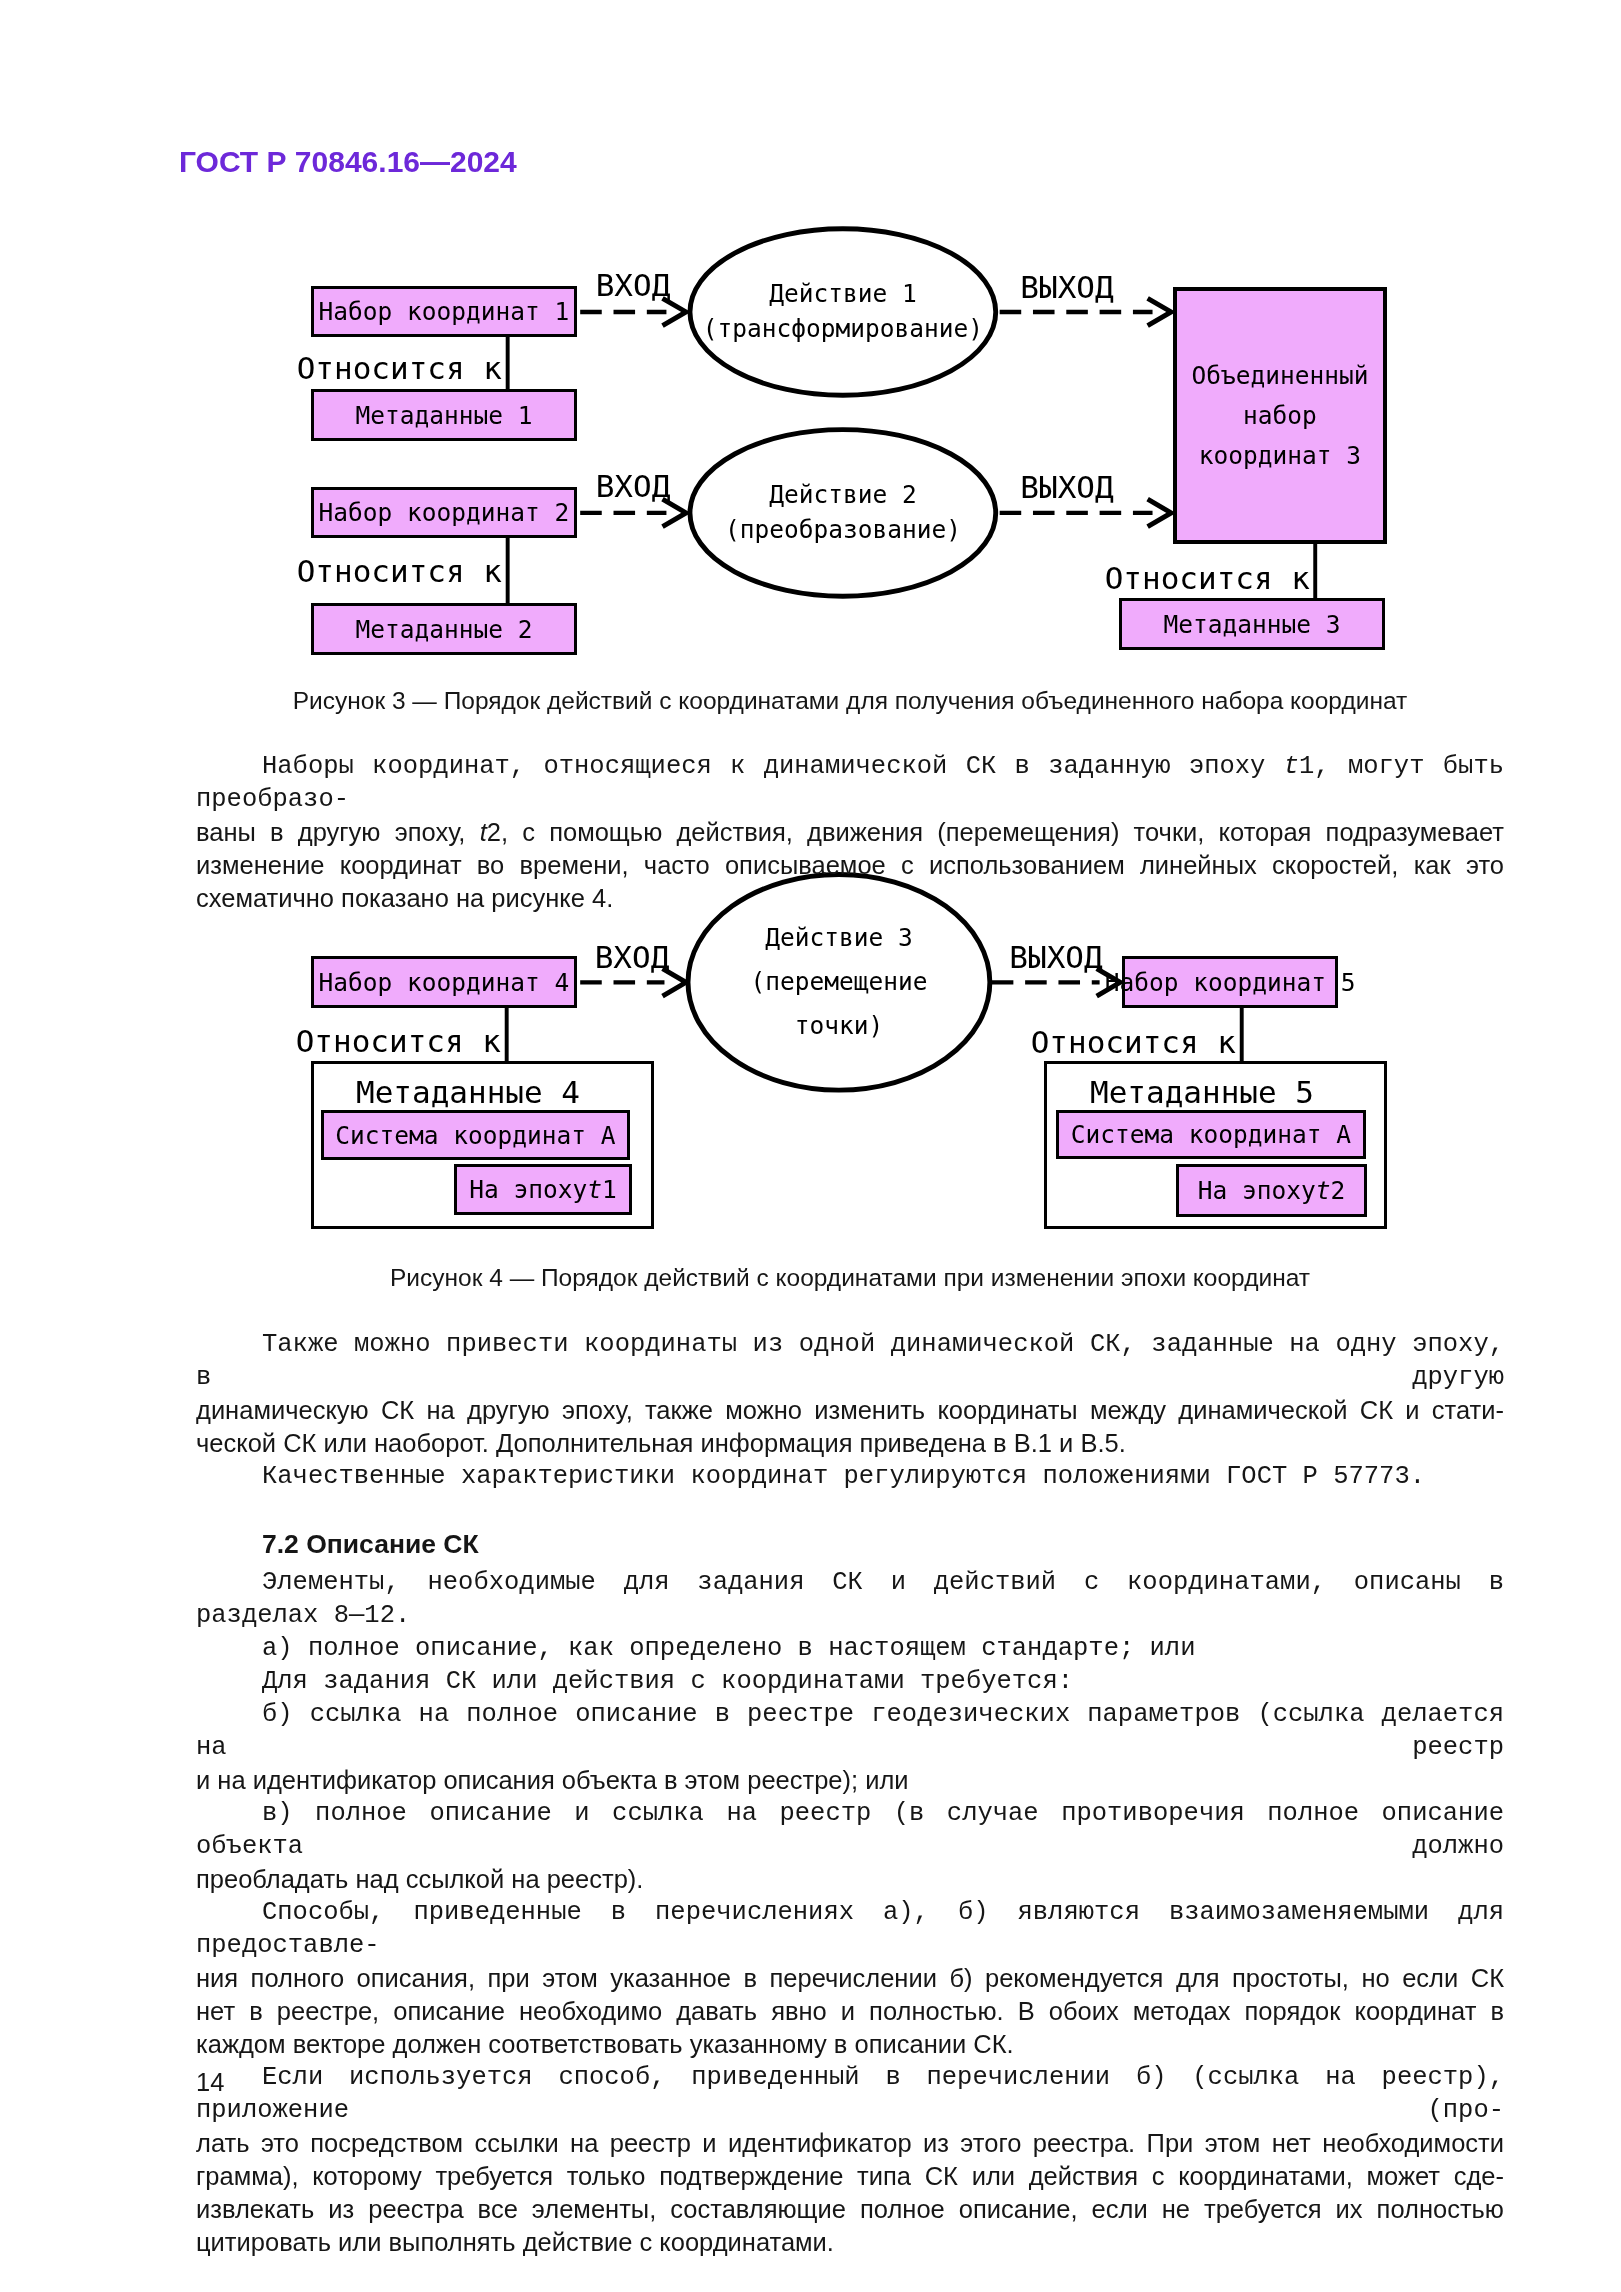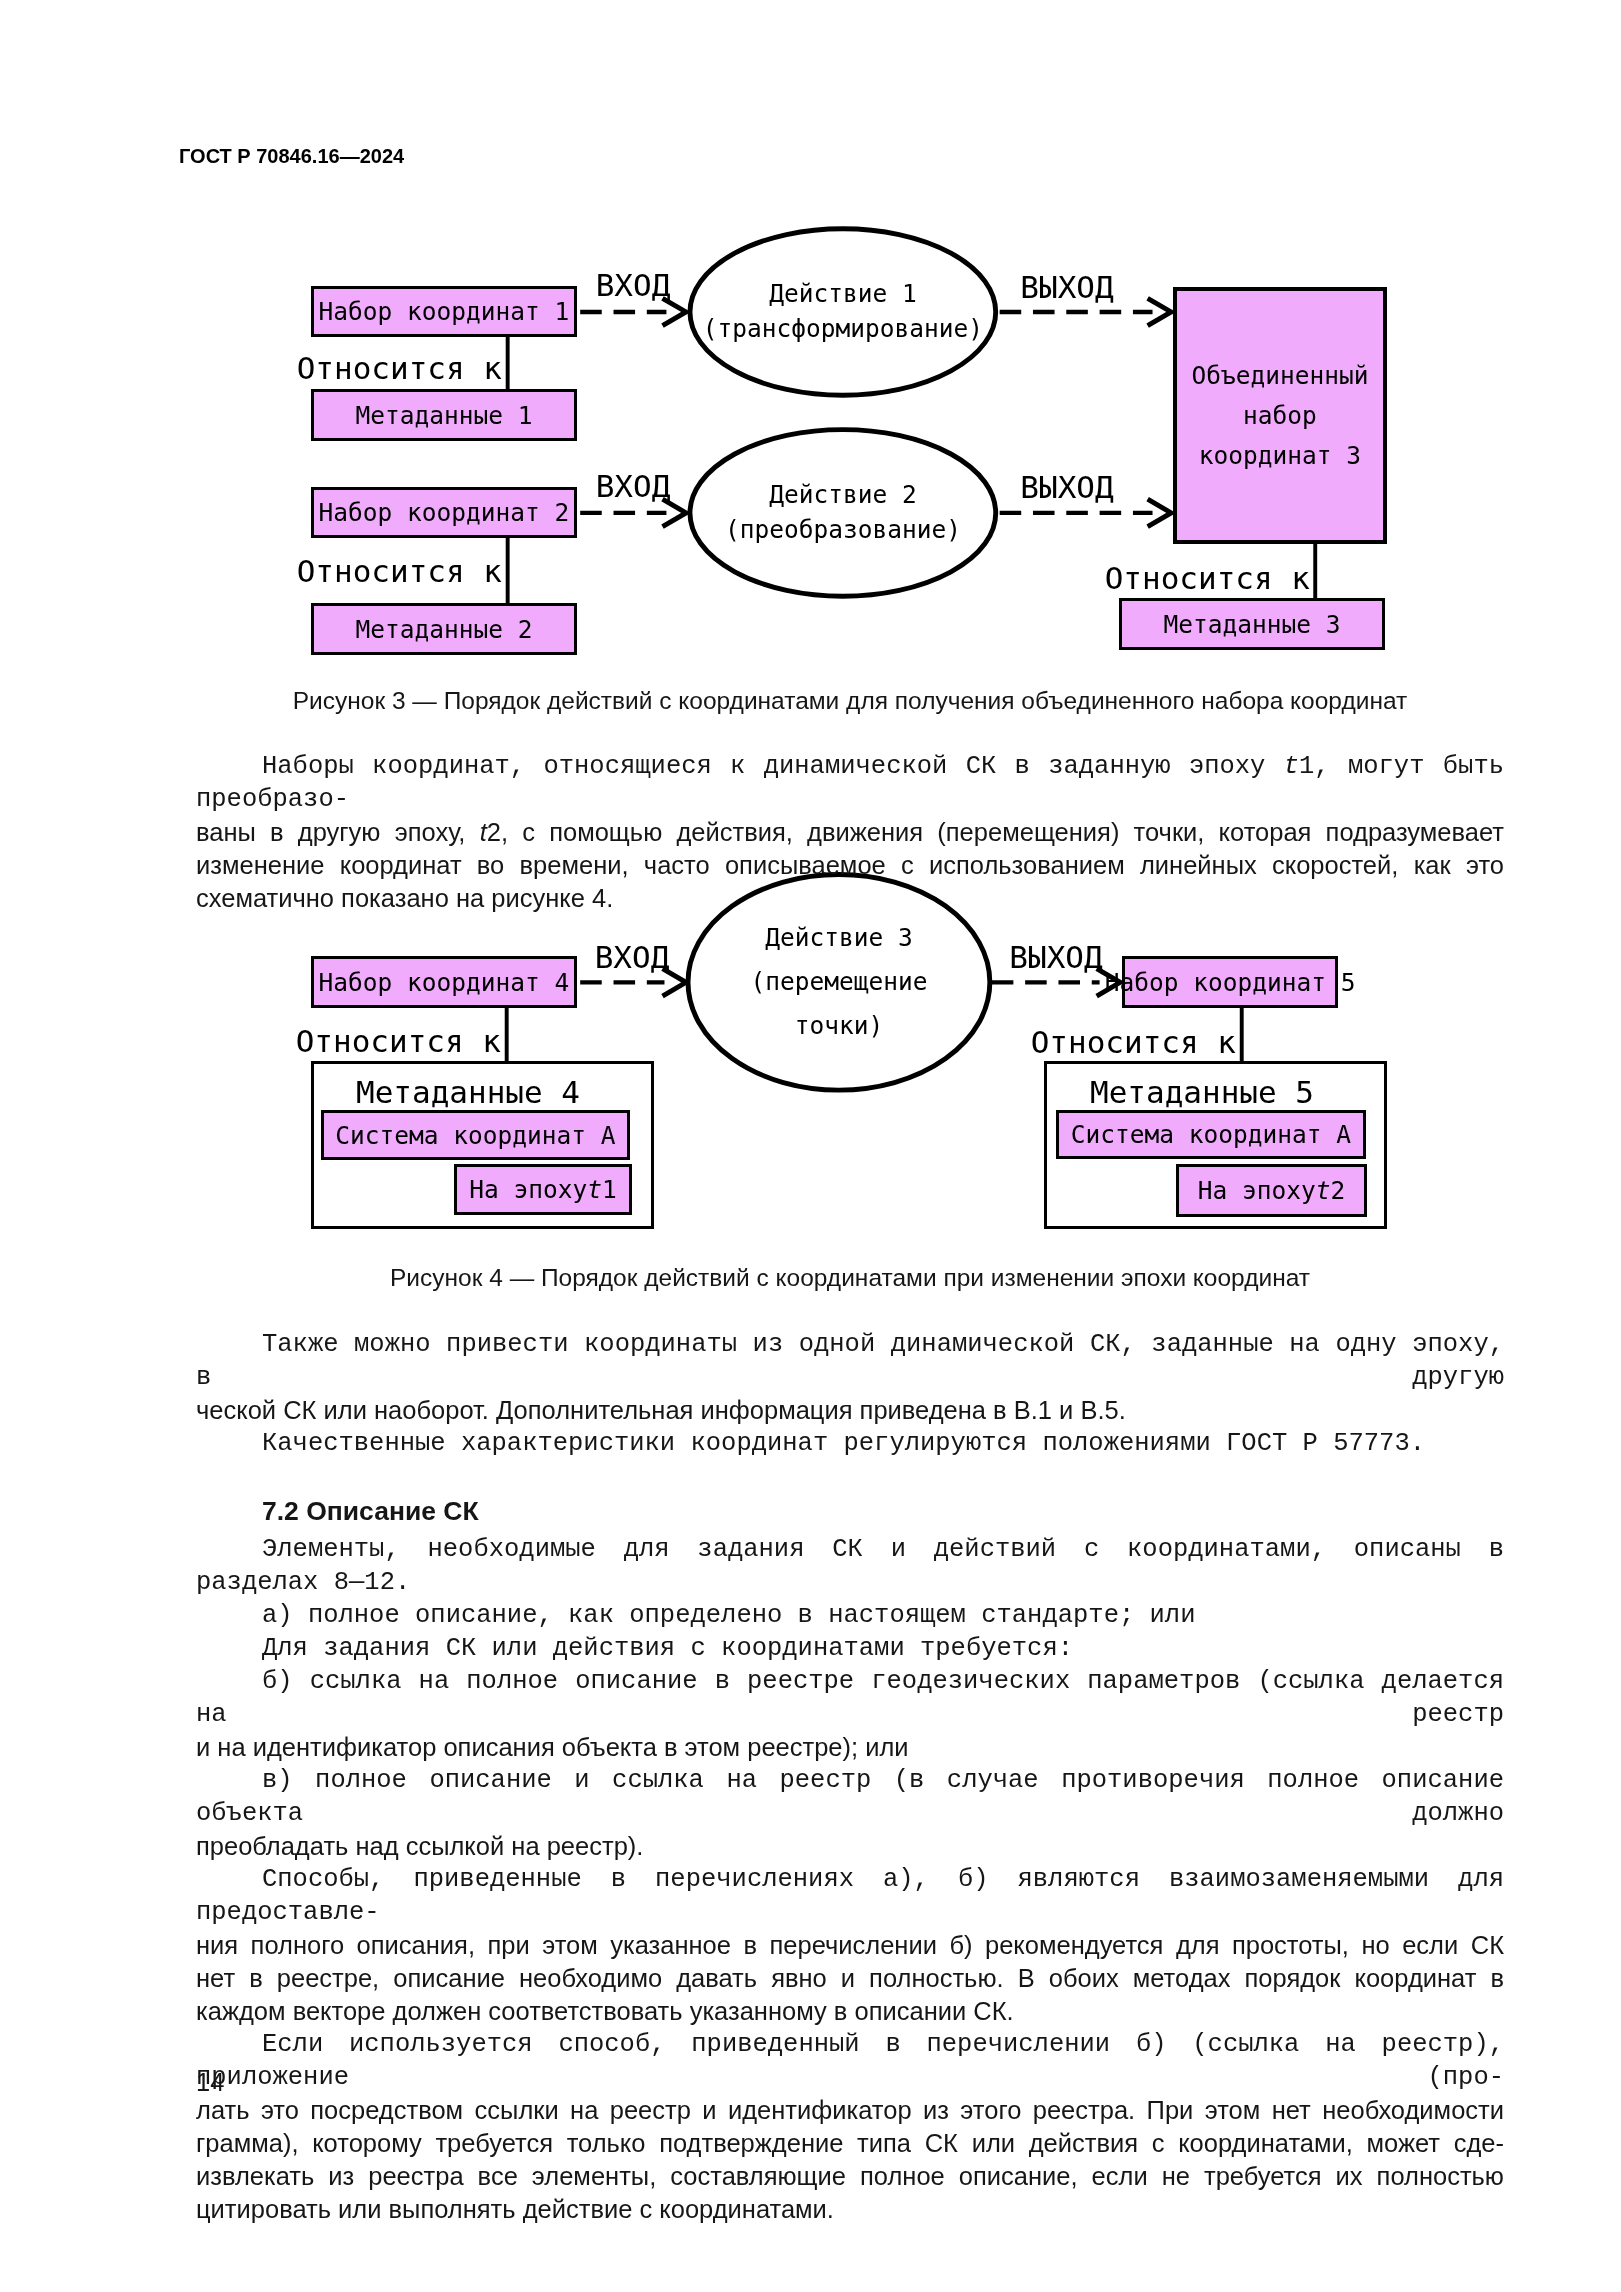--- a/index.html
+++ b/index.html
@@ -1,19 +1,19 @@
 <!DOCTYPE html>
 <html><head>
 <meta charset="utf-8">
 <style>
   html,body{margin:0;padding:0;background:#777;}
   #page{position:relative;width:1621px;height:2293px;background:#ffffff;overflow:hidden;}
 
   .hdr{position:absolute;left:179px;top:145px;font-family:"Liberation Sans",sans-serif;
-       font-size:20px;font-weight:700;color:#000000;text-align:center;}
+       font-size:30px;font-weight:700;color:#6d28d9;text-align:center;}
 
   svg.layer{position:absolute;left:0;top:0;z-index:2;}
 
   .dbox{position:absolute;border:3.9px solid #000;background:#f0abfc;box-sizing:border-box;
         display:flex;align-items:center;justify-content:center;
         font-family:"DejaVu Sans Mono",monospace;font-size:24.5px;color:#000;z-index:3;white-space:nowrap;}
   .dbox.thick{border-width:4.9px;}
   .dcontainer{position:absolute;border:3.9px solid #000;background:#fff;box-sizing:border-box;z-index:3;}
   .dlabel{position:absolute;font-family:"DejaVu Sans Mono",monospace;font-size:31px;color:#000;
           z-index:4;white-space:nowrap;}
@@ -149,20 +149,21 @@
     <span>На эпоху </span>
       <span class="it">t</span>
       <span>2</span>
   </div>
 
   <div class="caption" style="top:1264px;">Рисунок 4 — Порядок действий с координатами при изменении эпохи координат</div>
 
   <div class="flow" style="left:196px;top:1328px;">
       <div>
         <div class="bline ind"><span>Также можно привести координаты из одной динамической СК, заданные на одну эпоху, в другую</span></div>
+        <div class="bline"><span>динамическую СК на другую эпоху, также можно изменить координаты между динамической СК и стати-</span></div>
         <div class="bline last"><span>ческой СК или наоборот. Дополнительная информация приведена в В.1 и В.5.</span></div>
       </div>
       <div>
         <div class="bline ind last"><span>Качественные характеристики координат регулируются положениями ГОСТ Р 57773.</span></div>
       </div>
       <div class="h72">7.2 Описание СК</div>
       <div>
         <div class="bline ind last"><span>Элементы, необходимые для задания СК и действий с координатами, описаны в разделах 8—12.</span></div>
       </div>
       <div>

